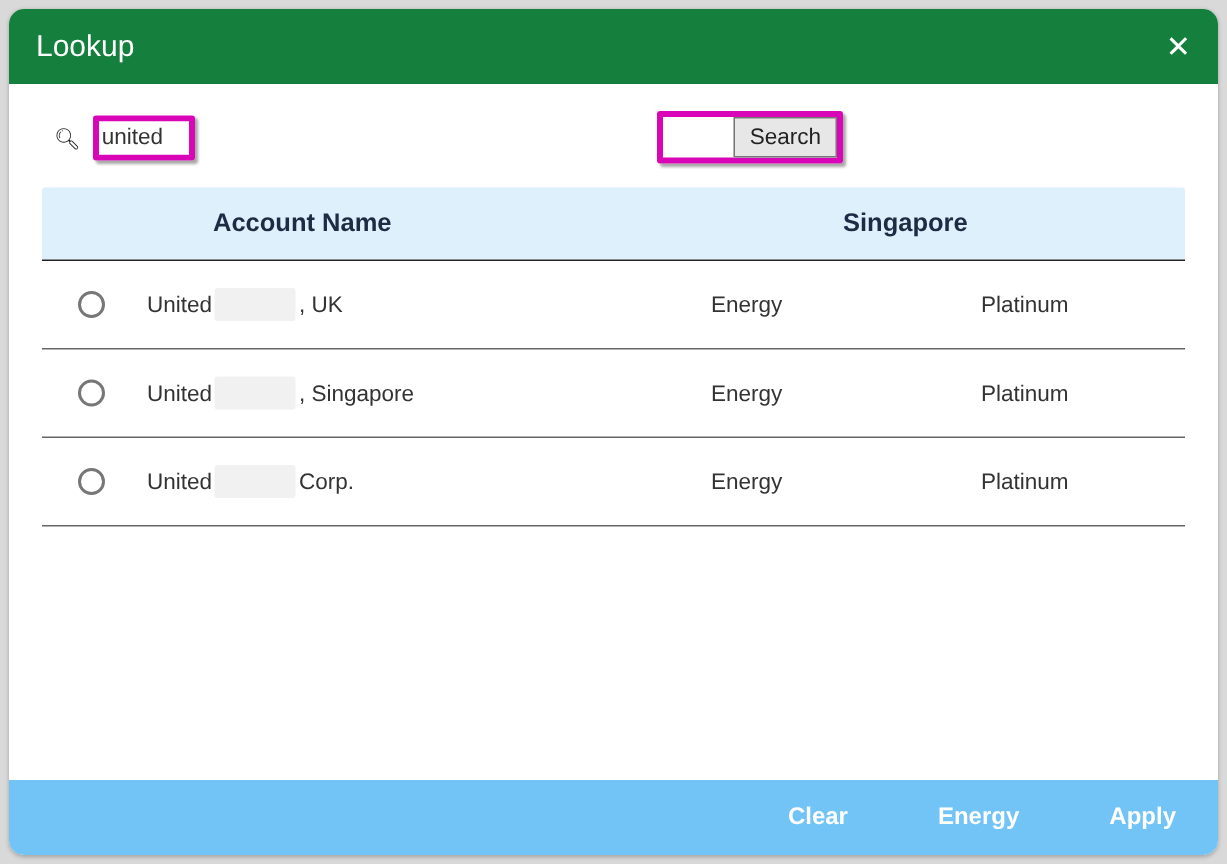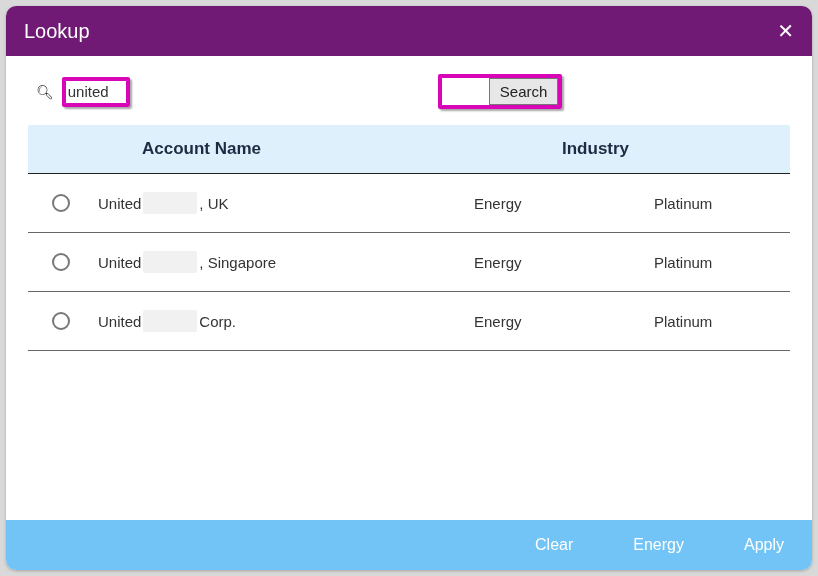--- a/index.html
+++ b/index.html
@@ -12,21 +12,21 @@
   }
   .dialog {
     width:806px; height:564px;
     background:#fff;
     border-radius:10px;
     overflow:hidden;
     box-shadow:0 1px 3px rgba(0,0,0,.25);
     display:flex; flex-direction:column;
   }
   .titlebar {
-    background:#701a75;
+    background:#15803d;
     color:#fff;
     height:50px;
     display:flex; align-items:center; justify-content:space-between;
     padding:0 18px;
     font-size:20px;
   }
   .close-x { font-size:20px; color:#fff; cursor:pointer; font-weight:400; }
   .body { flex:1; background:#fff; padding:14px 22px 0 22px; overflow:hidden; }
   .search-row { display:flex; align-items:center; gap:8px; margin:4px 0 16px 8px; }
   .search-icon { color:#222; font-size:14px; }
@@ -78,21 +78,21 @@
   }
   .footer {
     background:#72c4f7;
     color:#fff;
     height:50px;
     display:flex; align-items:center; justify-content:flex-end;
     gap:60px;
     padding:0 28px;
     font-size:16px;
   }
-  .footer .btn { cursor:pointer; font-weight:400; }
+  .footer .btn { cursor:pointer; font-weight:700; }
 </style>
 </head>
 <body>
 
 <div class="dialog">
 
   <div class="titlebar">
     <span>Lookup</span>
     <span class="close-x">✕</span>
   </div>
@@ -106,21 +106,21 @@
       </span>
       <span class="highlight-box search-button-wrap">
         <button class="search-button">Search</button>
       </span>
     </div>
 
     <div>
       <div class="table-head">
         <div class="col-radio"></div>
         <div class="col-name">Account Name</div>
-        <div class="col-ind">Industry</div>
+        <div class="col-ind">Singapore</div>
       </div>
       <div class="sep-top"></div>
 
       <div class="row">
         <div class="col-radio">
             <div class="radio"></div>
           </div>
         <div class="col-name name-cell">
           <span>United </span>
           <span class="redact"></span>

